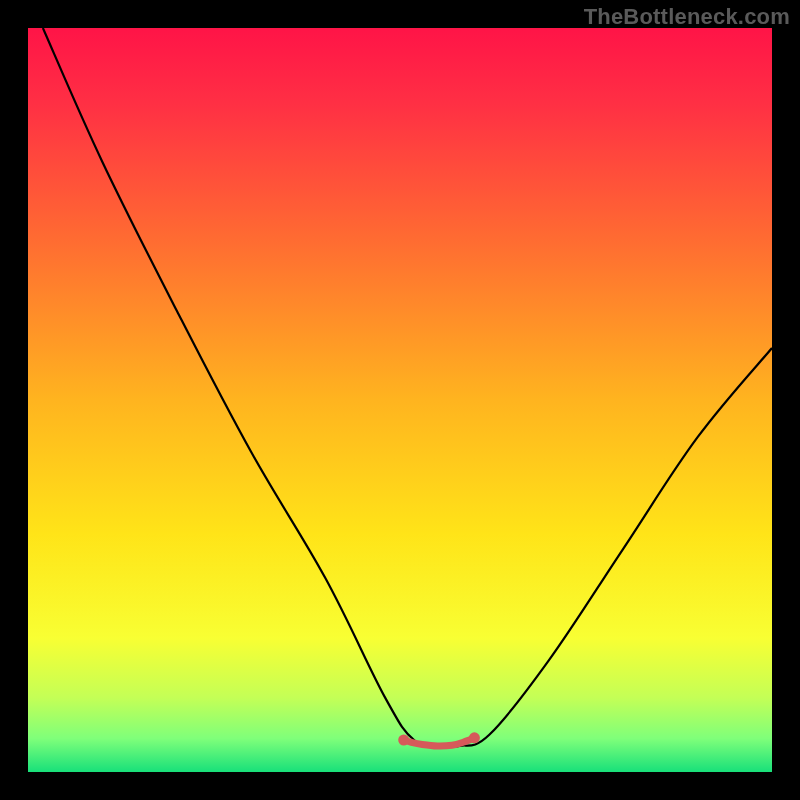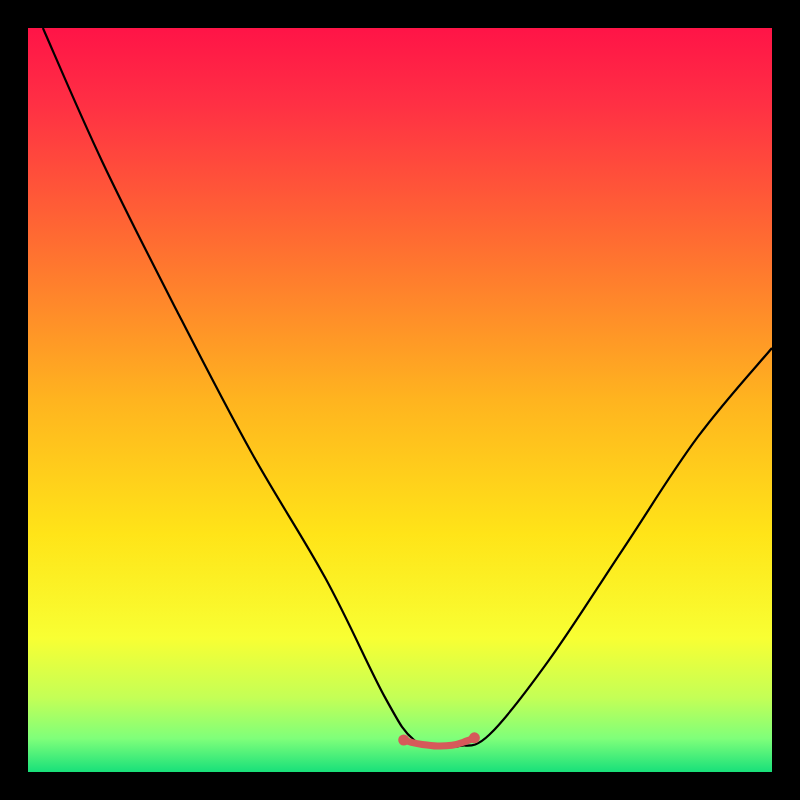--- a/index.html
+++ b/index.html
@@ -37,20 +37,21 @@
   svg.plot {
     width: 744px;
     height: 744px;
     display: block;
   }
 </style>
 </head>
 <body>
 
 <div class="outer">
+  <div class="watermark">TheBottleneck.com</div>
 
   <div class="plot-wrap">
     <svg class="plot" viewBox="0 0 744 744">
       <defs>
         <linearGradient id="bg-grad" x1="0" y1="0" x2="0" y2="1">
             <stop offset="0%" stop-color="#ff1447"></stop>
             <stop offset="10%" stop-color="#ff2f44"></stop>
             <stop offset="28.000000000000004%" stop-color="#ff6a32"></stop>
             <stop offset="50%" stop-color="#ffb41f"></stop>
             <stop offset="68%" stop-color="#ffe418"></stop>

